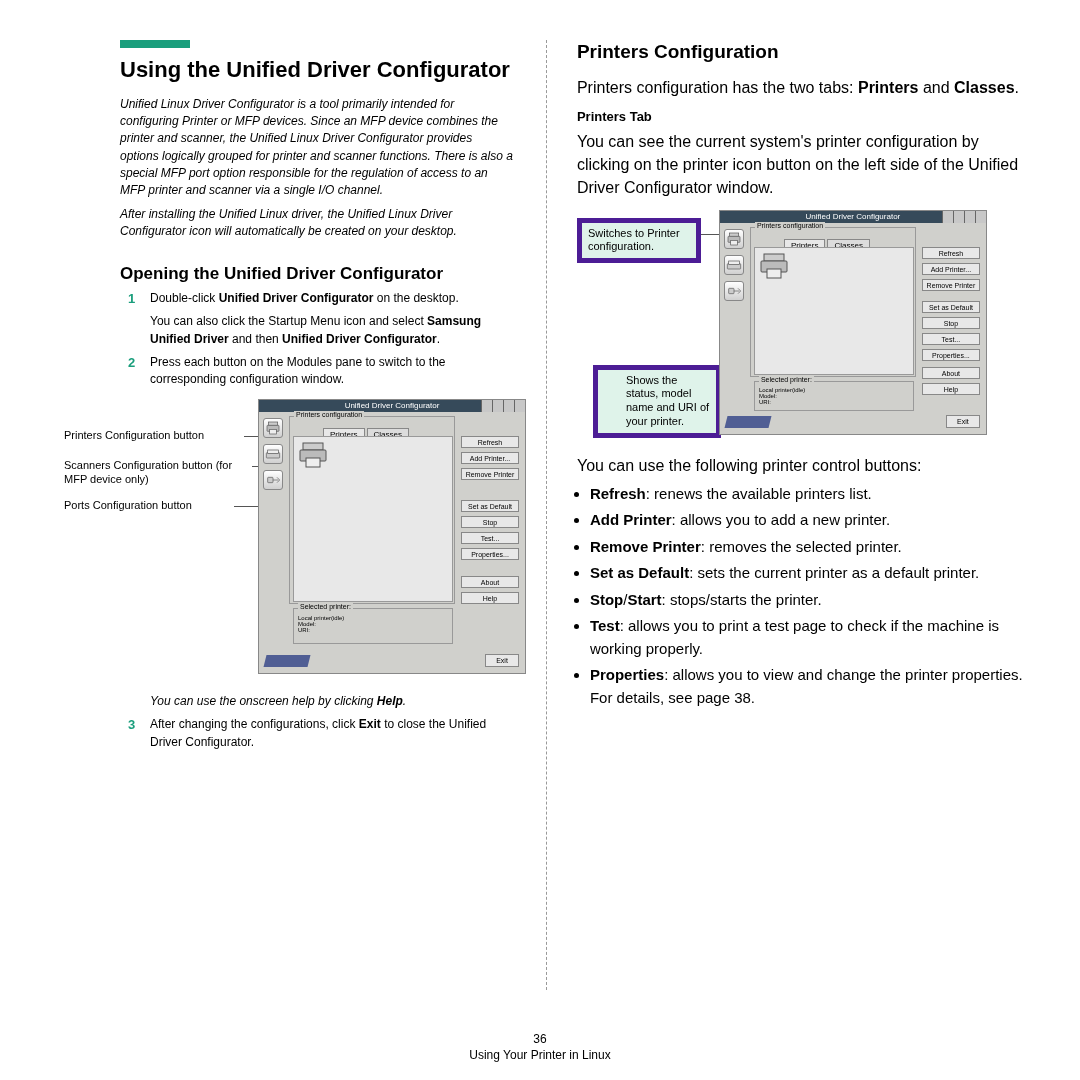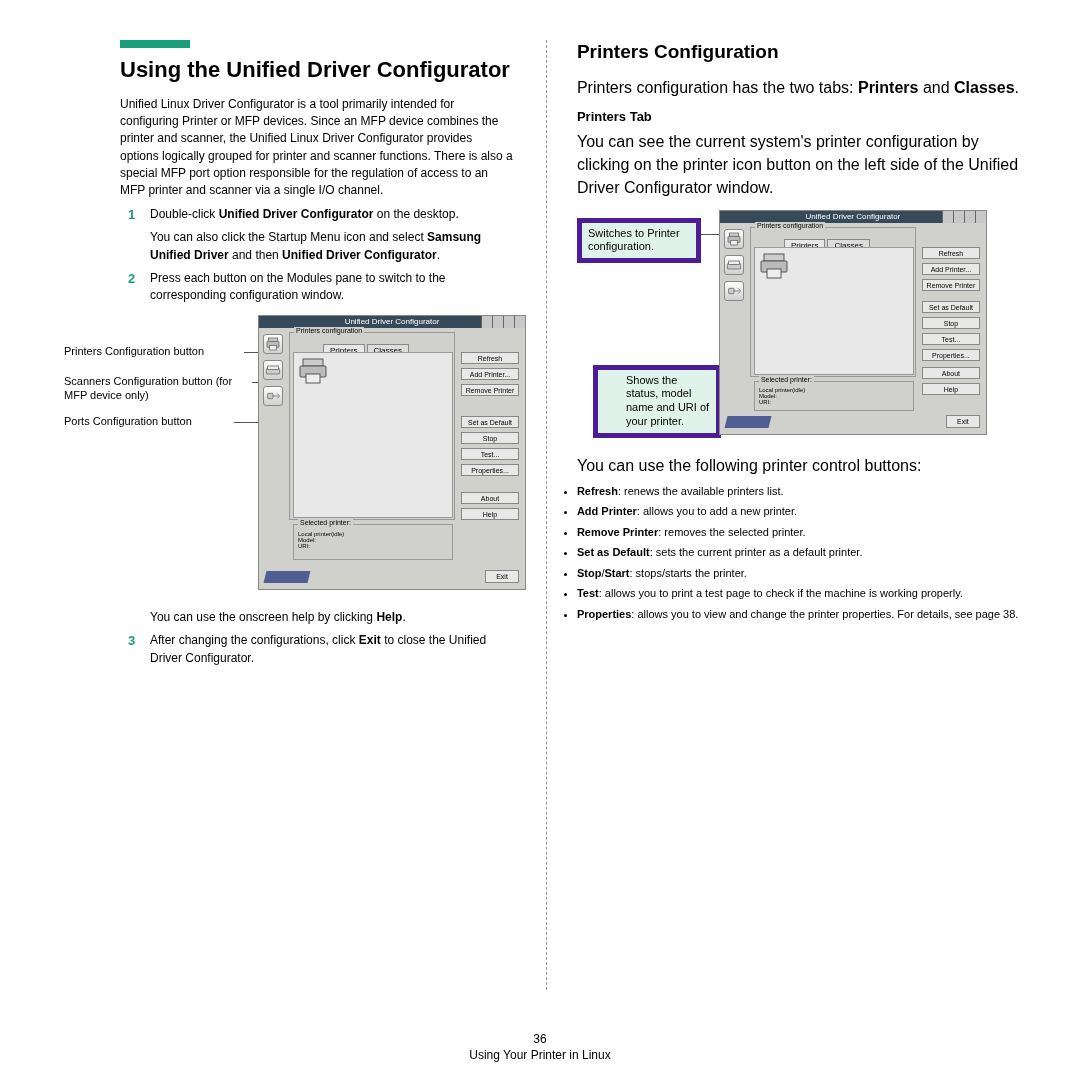--- a/index.html
+++ b/index.html
@@ -48,20 +48,21 @@
   }
   h3 {
     font-size: 13px;
     font-weight: bold;
     margin: 10px 0 6px 0;
   }
   p.body {
     font-size: 12px;
     line-height: 1.45;
     margin: 6px 0 6px 70px;
+    font-style: italic;
   }
   p.body-r {
     font-size: 16px;
     line-height: 1.45;
     margin: 6px 0 6px 0;
   }
   ol.steps { list-style: none; margin: 6px 0 0 0; }
   ol.steps li {
     position: relative;
     padding-left: 100px;
@@ -73,22 +74,22 @@
     position: absolute;
     left: 78px;
     top: 0;
     color: #1a9e7c;
     font-weight: bold;
     font-size: 13px;
   }
   ol.steps li p { margin-top: 6px; }
   ul.bullets {
     list-style: disc;
-    margin: 4px 0 0 0;
-    font-size: 11px;
+    margin: 4px 0 0 13px;
+    font-size: 15px;
     line-height: 1.5;
   }
   ul.bullets li { margin-bottom: 4px; }
   b { font-weight: bold; }
 
   
   .win {
     position: relative;
     background: #d0d0cc;
     border: 1px solid #888;
@@ -180,21 +181,23 @@
 </style>
 </head>
 <body>
 
 <div class="page">
 
   <div class="col">
     <div class="accent-bar"></div>
     <h1>Using the Unified Driver Configurator</h1>
     <p class="body">Unified Linux Driver Configurator is a tool primarily intended for configuring Printer or MFP devices. Since an MFP device combines the printer and scanner, the Unified Linux Driver Configurator provides options logically grouped for printer and scanner functions. There is also a special MFP port option responsible for the regulation of access to an MFP printer and scanner via a single I/O channel.</p>
-
+    <p class="body">After installing the Unified Linux driver, the Unified Linux Driver Configurator icon will automatically be created on your desktop.</p>
+
+    <h2>Opening the Unified Driver Configurator</h2>
 
     <ol class="steps">
       <li>
         <span class="num">1</span>
         <span>Double-click </span><b>Unified Driver Configurator</b><span> on the desktop.</span>
         <p>
           <span>You can also click the Startup Menu icon and select </span><b>Samsung Unified Driver</b><span> and then </span><b>Unified Driver Configurator</b><span>.</span>
         </p>
       </li>
       <li>

